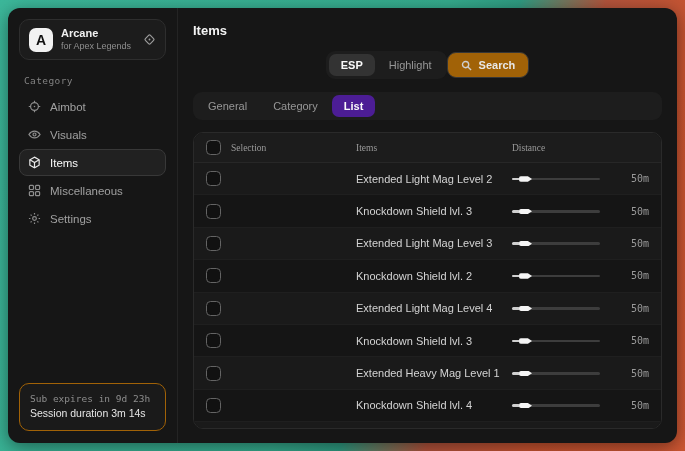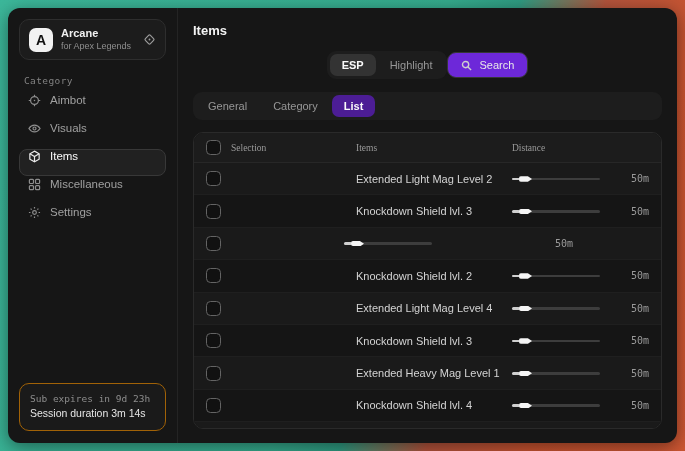--- a/index.html
+++ b/index.html
@@ -27,21 +27,21 @@
     display:flex; align-items:center; justify-content:center; font-weight:bold; font-size:14px;
   }
   .brand-text { line-height:1.25; }
   .brand-title { font-size:11px; font-weight:700; color:#f1f1f1; }
   .brand-sub { font-size:9px; color:#8f8f8f; }
   .brand-icon { margin-left:auto; color:#9a9a9a; display:flex; }
 
   .cat-label { margin:15px 5px 7px; font-size:9.5px; color:#828282; letter-spacing:.4px; }
 
   .nav-item {
-    display:flex; gap:9px; height:27px; padding:0 8px;
+    display:flex; align-items:center; gap:9px; height:27px; padding:0 8px;
     border-radius:8px; border:1px solid transparent; color:#a0a0a0; font-size:11.5px;
     margin-bottom:1px; cursor:default;
   }
   .nav-item .nicon { display:flex; color:#8d8d8d; }
   .nav-item.active { background:#212121; border-color:#383838; color:#fafafa; }
   .nav-item.active .nicon { color:#eaeaea; }
 
   .session-card {
     margin-top:auto; background:#1a1a1a; border:1px solid #a16207; border-radius:10px;
     padding:8px 10px; line-height:1.5;
@@ -55,22 +55,22 @@
 
   .toolbar { display:flex; align-items:center; justify-content:center; margin-bottom:13px; }
   .tab-group { display:inline-flex; gap:2px; background:#1d1d1d; border-radius:9px; padding:3px; }
   .tab { padding:5px 12px; border-radius:7px; font-size:11px; color:#979797; cursor:default; }
   .tab.active { background:#333333; color:#fafafa; font-weight:700; }
   .view-tabs { margin-bottom:12px; }
   .view-tabs .tab.active { background:#4c1d95; }
 
   .search-btn {
     display:flex; align-items:center; gap:7px; padding:6px 13px;
-    background:#6d28d9; border:1px solid #363636; border-radius:9px;
-    color:#e8e8e8; font-size:11px; font-weight:400; cursor:default;
+    background:#a16207; border:1px solid #363636; border-radius:9px;
+    color:#e8e8e8; font-size:11px; font-weight:700; cursor:default;
   }
   .search-btn .sicon { display:flex; color:#cfcfcf; }
 
   
   .table-card {
     flex:1; min-height:0; background:#151515; border:1px solid #2a2a2a;
     border-radius:10px; overflow:hidden; display:flex; flex-direction:column;
   }
   .thead, .trow {
     display:grid; grid-template-columns:150px 168px 104px 48px 1fr; align-items:center;
@@ -249,20 +249,21 @@
         <span class="thumb" style="left: 7.04px;"></span>
       </div>
     </div>
     <div class="cell-dval">50m</div>
 
   </div>
           <div class="trow even">
     <div class="cell-sel">
       <span class="checkbox"></span>
     </div>
+    <div class="cell-obj">Extended Light Mag Level 3</div>
     <div class="cell-dist">
       <div class="slider">
         <span class="fill"></span>
         <span class="thumb" style="left: 7.04px;"></span>
       </div>
     </div>
     <div class="cell-dval">50m</div>
 
   </div>
           <div class="trow">

